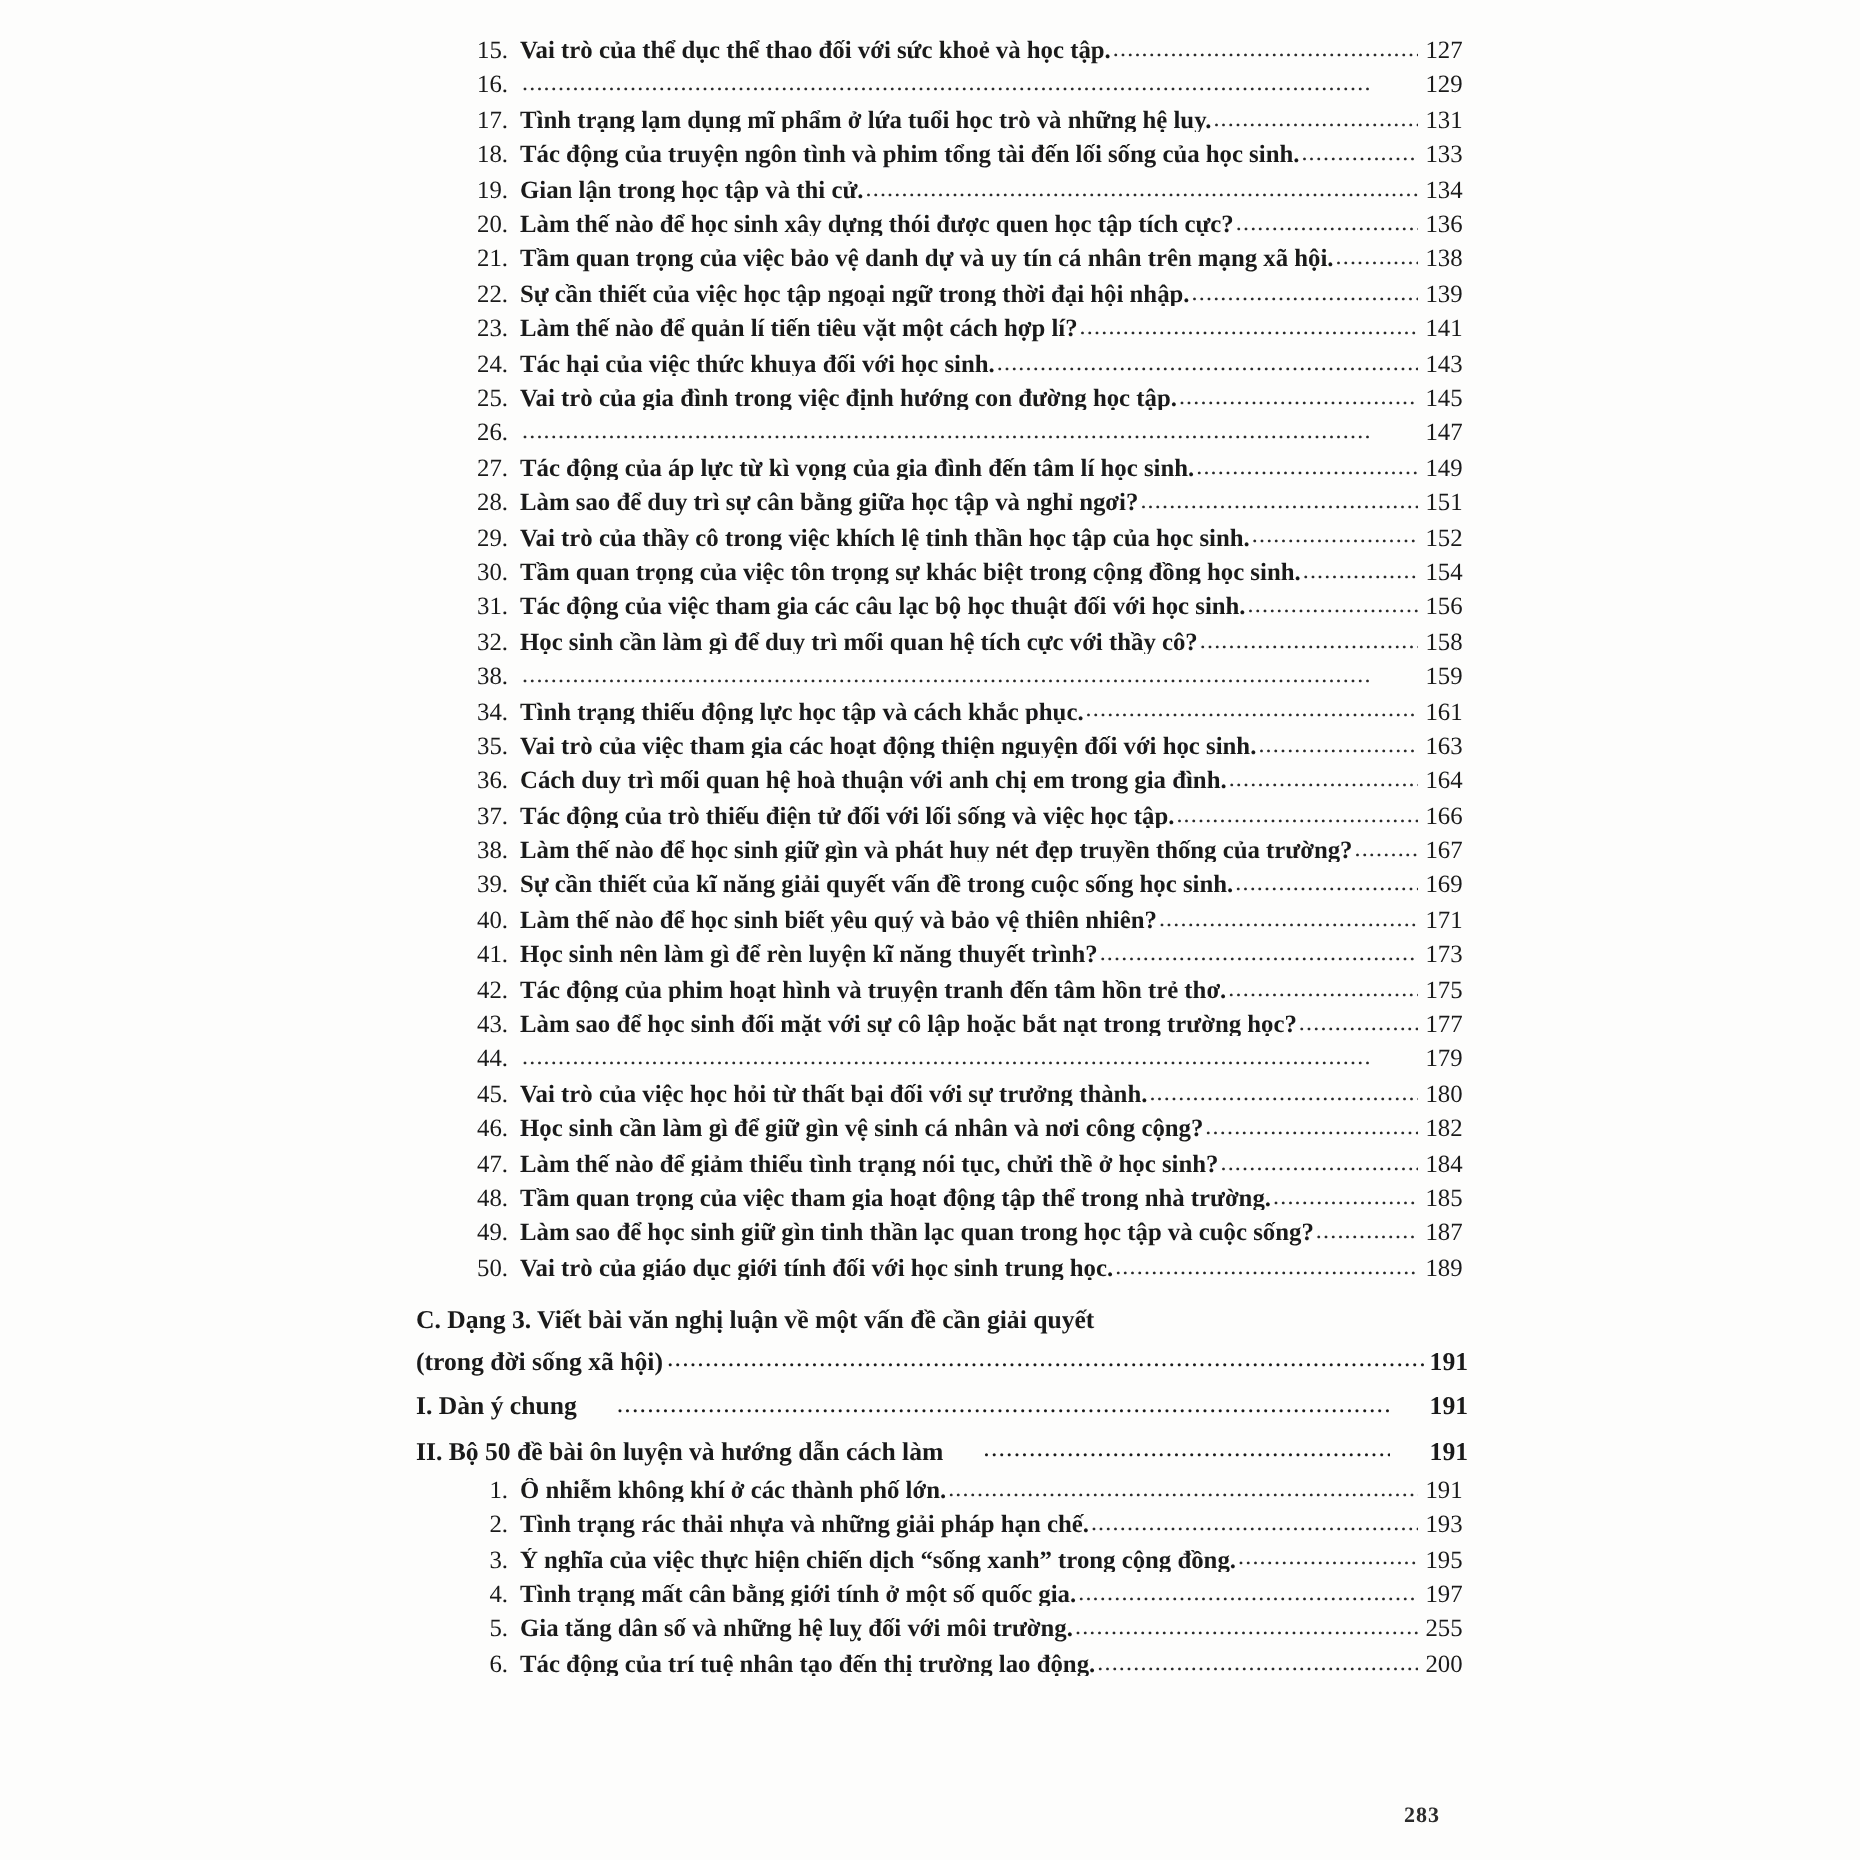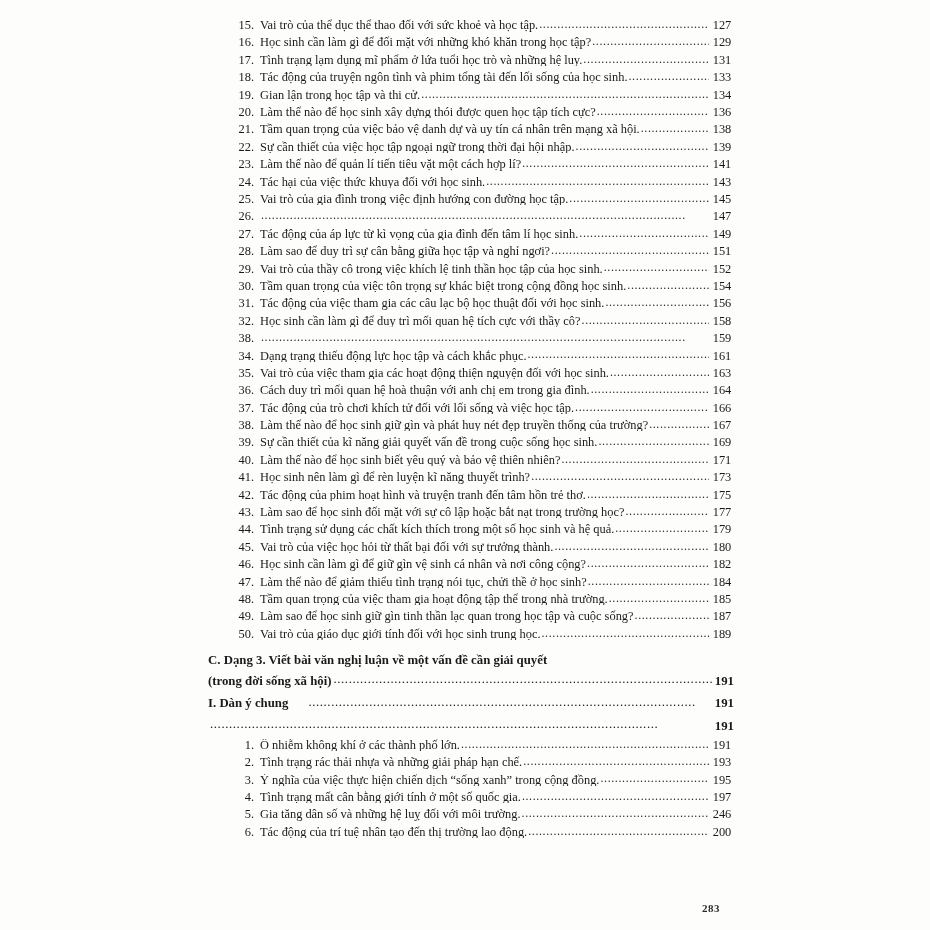--- a/index.html
+++ b/index.html
@@ -40,20 +40,21 @@
     text-align: right;
     width: 26px;
     margin-right: 6px;
     letter-spacing: 0px;
   }
   .toc-entry .title {
     flex: 0 0 auto;
     max-width: 452px;
     overflow: hidden;
     text-overflow: clip;
+    font-weight: bold;
   }
   .toc-entry .dots {
     flex: 1 1 auto;
     overflow: hidden;
     white-space: nowrap;
     margin: 0 1px 1.5px 1px;
     font-size: 12px;
     letter-spacing: 0.6px;
     color: #2a2a2a;
   }
@@ -107,21 +108,20 @@
 
   <ul class="toc-list" id="list-top">
       <li class="toc-entry">
         <span class="num">15.</span>
         <span class="title">Vai trò của thể dục thể thao đối với sức khoẻ và học tập.</span>
         <span class="dots">......................................................................................................................</span>
         <span class="page-no">127</span>
       </li>
       <li class="toc-entry">
         <span class="num">16.</span>
-        <span class="title">Học sinh cần làm gì để đối mặt với những khó khăn trong học tập?</span>
         <span class="dots">......................................................................................................................</span>
         <span class="page-no">129</span>
       </li>
       <li class="toc-entry">
         <span class="num">17.</span>
         <span class="title">Tình trạng lạm dụng mĩ phẩm ở lứa tuổi học trò và những hệ luy.</span>
         <span class="dots">......................................................................................................................</span>
         <span class="page-no">131</span>
       </li>
       <li class="toc-entry">
@@ -213,39 +213,39 @@
         <span class="dots">......................................................................................................................</span>
         <span class="page-no">158</span>
       </li>
       <li class="toc-entry">
         <span class="num">38.</span>
         <span class="dots">......................................................................................................................</span>
         <span class="page-no">159</span>
       </li>
       <li class="toc-entry">
         <span class="num">34.</span>
-        <span class="title">Dạng trạng thiếu động lực học tập và cách khắc phục.</span>
+        <span class="title">Tình trạng thiếu động lực học tập và cách khắc phục.</span>
         <span class="dots">......................................................................................................................</span>
         <span class="page-no">161</span>
       </li>
       <li class="toc-entry">
         <span class="num">35.</span>
         <span class="title">Vai trò của việc tham gia các hoạt động thiện nguyện đối với học sinh.</span>
         <span class="dots">......................................................................................................................</span>
         <span class="page-no">163</span>
       </li>
       <li class="toc-entry">
         <span class="num">36.</span>
         <span class="title">Cách duy trì mối quan hệ hoà thuận với anh chị em trong gia đình.</span>
         <span class="dots">......................................................................................................................</span>
         <span class="page-no">164</span>
       </li>
       <li class="toc-entry">
         <span class="num">37.</span>
-        <span class="title">Tác động của trò chơi khích tử đối với lối sống và việc học tập.</span>
+        <span class="title">Tác động của trò thiếu điện tử đối với lối sống và việc học tập.</span>
         <span class="dots">......................................................................................................................</span>
         <span class="page-no">166</span>
       </li>
       <li class="toc-entry">
         <span class="num">38.</span>
         <span class="title">Làm thế nào để học sinh giữ gìn và phát huy nét đẹp truyền thống của trường?</span>
         <span class="dots">......................................................................................................................</span>
         <span class="page-no">167</span>
       </li>
       <li class="toc-entry">
@@ -273,21 +273,20 @@
         <span class="page-no">175</span>
       </li>
       <li class="toc-entry">
         <span class="num">43.</span>
         <span class="title">Làm sao để học sinh đối mặt với sự cô lập hoặc bắt nạt trong trường học?</span>
         <span class="dots">......................................................................................................................</span>
         <span class="page-no">177</span>
       </li>
       <li class="toc-entry">
         <span class="num">44.</span>
-        <span class="title">Tình trạng sử dụng các chất kích thích trong một số học sinh và hệ quả.</span>
         <span class="dots">......................................................................................................................</span>
         <span class="page-no">179</span>
       </li>
       <li class="toc-entry">
         <span class="num">45.</span>
         <span class="title">Vai trò của việc học hỏi từ thất bại đối với sự trưởng thành.</span>
         <span class="dots">......................................................................................................................</span>
         <span class="page-no">180</span>
       </li>
       <li class="toc-entry">
@@ -331,20 +330,21 @@
     <span class="page-no">191</span>
   </div>
 
   <div class="section-head sub">
     <span class="title">I. Dàn ý chung</span>
     <span class="dots">......................................................................................................................</span>
     <span class="page-no">191</span>
   </div>
 
   <div class="section-head sub">
+    <span class="title">II. Bộ 50 đề bài ôn luyện và hướng dẫn cách làm</span>
     <span class="dots">......................................................................................................................</span>
     <span class="page-no">191</span>
   </div>
 
   <ul class="toc-list group-b" id="list-bottom">
       <li class="toc-entry">
         <span class="num">1.</span>
         <span class="title">Ô nhiễm không khí ở các thành phố lớn.</span>
         <span class="dots">......................................................................................................................</span>
         <span class="page-no">191</span>
@@ -364,21 +364,21 @@
       <li class="toc-entry">
         <span class="num">4.</span>
         <span class="title">Tình trạng mất cân bằng giới tính ở một số quốc gia.</span>
         <span class="dots">......................................................................................................................</span>
         <span class="page-no">197</span>
       </li>
       <li class="toc-entry">
         <span class="num">5.</span>
         <span class="title">Gia tăng dân số và những hệ luỵ đối với môi trường.</span>
         <span class="dots">......................................................................................................................</span>
-        <span class="page-no">246</span>
+        <span class="page-no">255</span>
       </li>
       <li class="toc-entry">
         <span class="num">6.</span>
         <span class="title">Tác động của trí tuệ nhân tạo đến thị trường lao động.</span>
         <span class="dots">......................................................................................................................</span>
         <span class="page-no">200</span>
       </li>
     </ul>
 
   <div class="folio">283</div>

